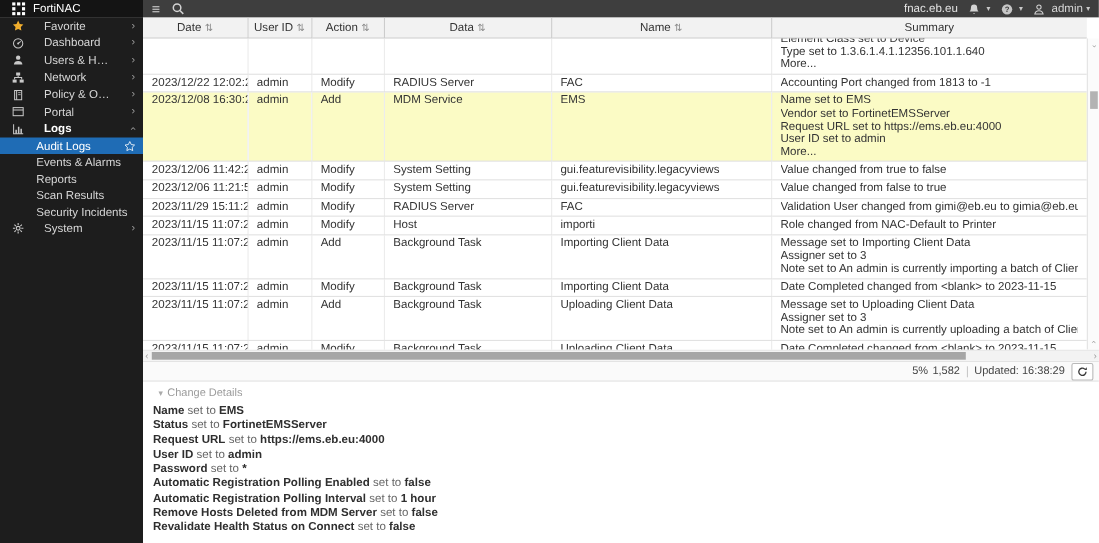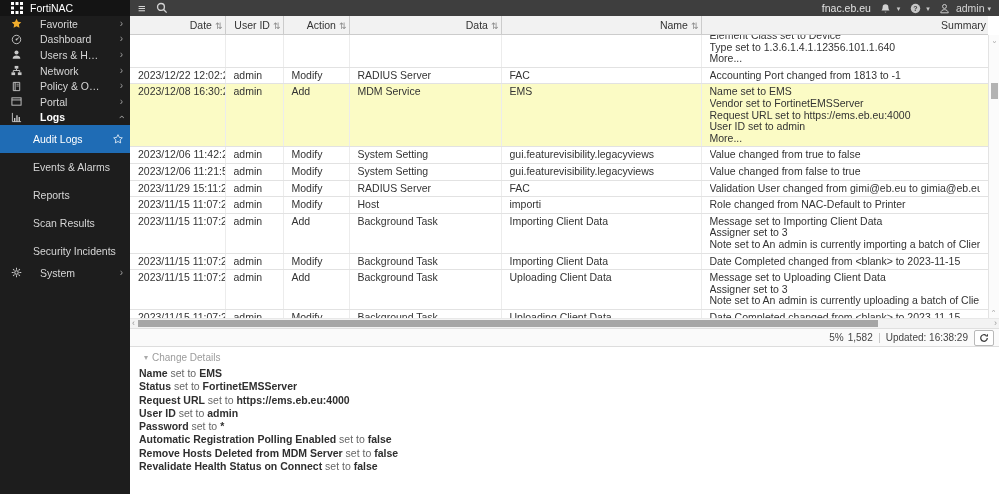--- a/index.html
+++ b/index.html
@@ -27,30 +27,30 @@
   .sidebar{flex:0 0 130px;width:130px;background:#1d1d1d;color:#d6d6d6;overflow:hidden;}
   .main{flex:1;display:flex;flex-direction:column;min-width:0;background:#fff;}
 
   
   .side-item{display:flex;align-items:center;height:15.6px;padding:0 7px 0 10px;gap:18px;cursor:pointer;white-space:nowrap;}
   .side-item .icn{width:12px;display:inline-flex;justify-content:center;align-items:center;flex:0 0 12px;}
   .side-item .lbl{overflow:hidden;text-overflow:ellipsis;}
   .side-item .chev{margin-left:auto;color:#9a9a9a;font-size:10px;line-height:1;}
   .chev-down{display:inline-block;transform:rotate(-90deg);}
   .side-item.expanded .lbl{color:#fff;font-weight:bold;}
-  .side-sub{display:flex;align-items:center;height:28px;padding:0 7px 0 33px;cursor:pointer;white-space:nowrap;text-align:right;}
+  .side-sub{display:flex;align-items:center;height:15px;padding:0 7px 0 33px;cursor:pointer;white-space:nowrap;text-align:right;}
   .side-sub.active{background:#1f6cb5;color:#fff;}
   .side-sub .fav{margin-left:auto;display:inline-flex;}
 
   
   .table-viewport{flex:0 0 302px;height:302px;overflow:hidden;position:relative;}
   table.grid{border-collapse:collapse;table-layout:fixed;width:858px;}
   table.grid th{
     height:18px;background:#f2f2f2;border:1px solid #ccc;border-top:none;border-left:none;
-    font-weight:normal;font-size:10.5px;color:#333;text-align:right;padding:0 2px;cursor:pointer;
+    font-weight:normal;font-size:10.5px;color:#333;text-align:center;padding:0 2px;cursor:pointer;
     white-space:nowrap;overflow:hidden;}
   table.grid th:last-child{border-right:none;}
   .sortglyph{color:#8a8a8a;font-size:9px;margin-left:3px;}
   table.grid td{
     border-right:1px solid #ececec;border-bottom:1px solid #e2e2e2;
     padding:2px 8px;vertical-align:top;line-height:11.6px;font-size:10.5px;
     white-space:nowrap;overflow:hidden;}
   table.grid td:last-child{border-right:none;}
   tr.hl td{background:#fbfbc5;}
   tr.clip-top td > .cellwrap{margin-top:-7px;}
@@ -567,20 +567,21 @@
           <span class="dt-caret">▾</span>
           <span>Change Details</span>
         </div>
         <div id="detail-lines">
             <div class="dline"><b>Name</b><span> set to </span><b>EMS</b></div>
             <div class="dline"><b>Status</b><span> set to </span><b>FortinetEMSServer</b></div>
             <div class="dline"><b>Request URL</b><span> set to </span><b>https://ems.eb.eu:4000</b></div>
             <div class="dline"><b>User ID</b><span> set to </span><b>admin</b></div>
             <div class="dline"><b>Password</b><span> set to </span><b>*</b></div>
             <div class="dline"><b>Automatic Registration Polling Enabled</b><span> set to </span><b>false</b></div>
+            <div class="dline"><b>Automatic Registration Polling Interval</b><span> set to </span><b>1 hour</b></div>
             <div class="dline"><b>Remove Hosts Deleted from MDM Server</b><span> set to </span><b>false</b></div>
             <div class="dline"><b>Revalidate Health Status on Connect</b><span> set to </span><b>false</b></div>
           </div>
       </div>
 
     </div>
   </div>
 </div>
 
 </body></html>

